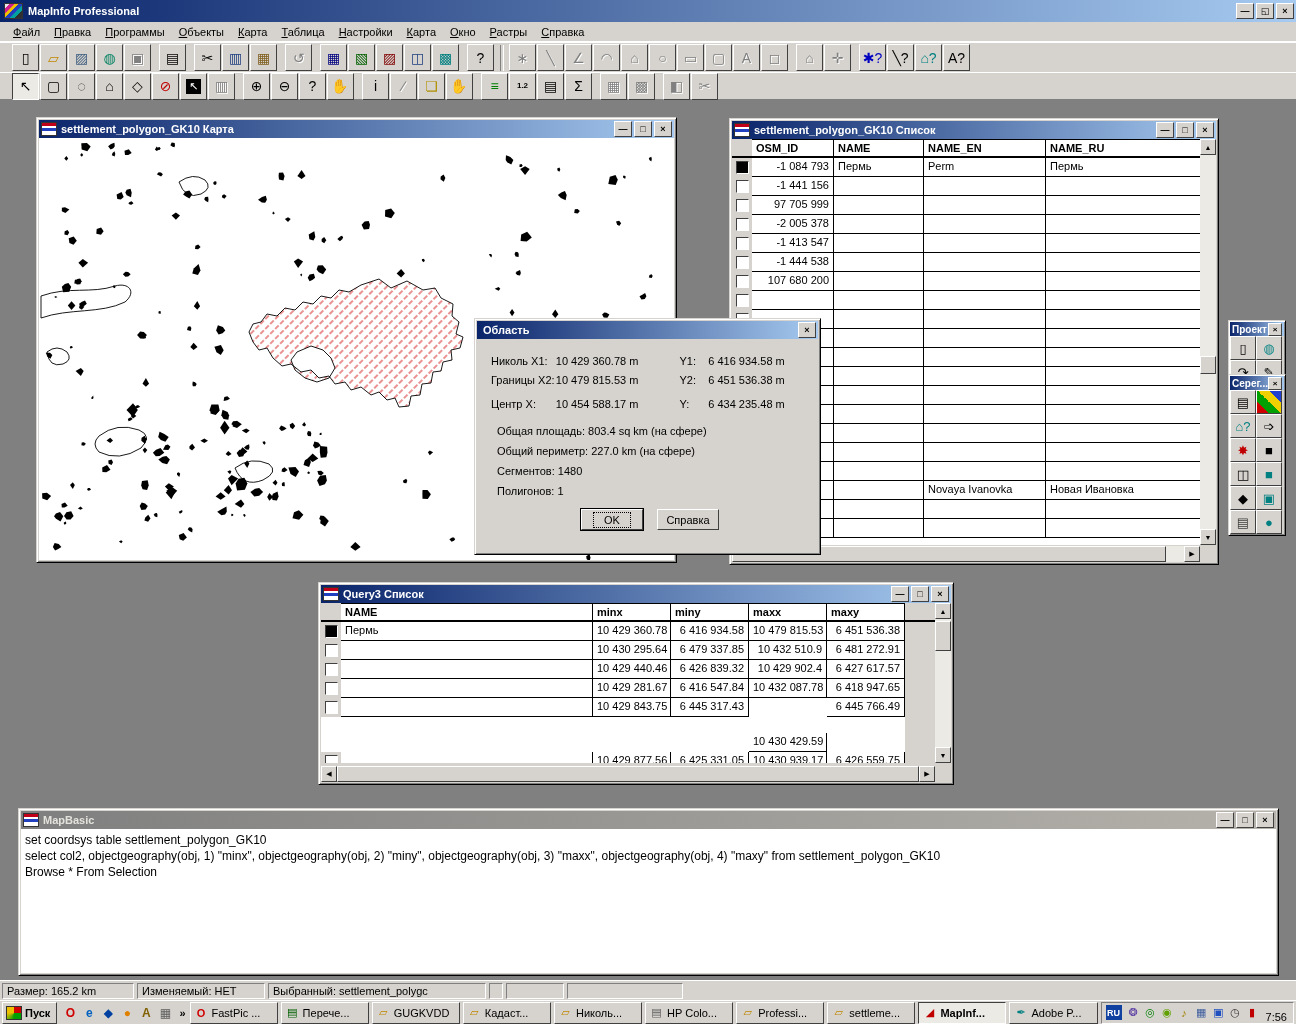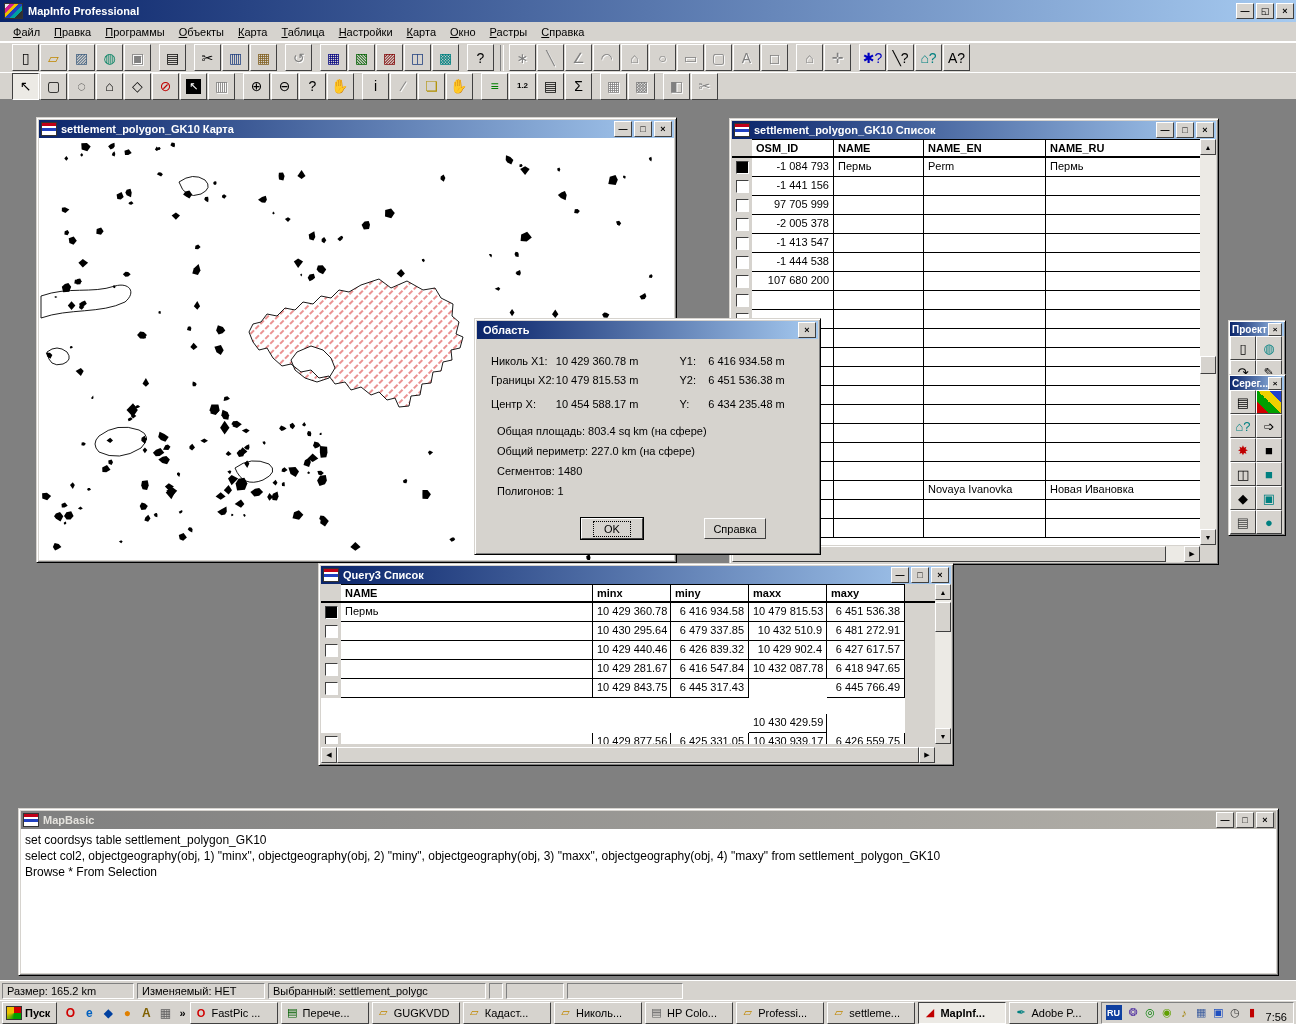--- a/index.html
+++ b/index.html
@@ -71,21 +71,21 @@
   .vscroll{position:absolute;width:16px;background:#eceae5;}
   .hscroll{position:absolute;height:16px;background:#eceae5;display:flex;}
   .sb-thumb{background:#d6d3ce;border:1px solid;border-color:#fff #404040 #404040 #fff;box-sizing:border-box;}
   
   #region-dialog{z-index:60;}
   .dlg-row{display:flex;margin:0 0 7px 14px;}
   .dlg-l{width:72px;}
   .dlg-v{width:122px;white-space:nowrap;}
   .dlg-l2{width:32px;margin-left:14px;}
   .dlg-stat{margin:0 0 8px 20px;white-space:nowrap;}
-  .dlg-buttons{display:flex;margin-left:104px;margin-top:21px;gap:47px;}
+  .dlg-buttons{display:flex;margin-left:104px;margin-top:12px;}
   .btn{min-width:62px;height:21px;background:#d6d3ce;border:1px solid;border-color:#fff #404040 #404040 #fff;
     display:flex;align-items:center;justify-content:center;box-sizing:border-box;}
   .btn.default{outline:1px solid #000;outline-offset:0;}
   .btn .focus-ring{border:1px dotted #000;padding:1px 10px;}
   
   #mapbasic-content{position:absolute;left:2px;top:20px;right:2px;bottom:2px;background:#fff;padding:3px 4px;
     font-size:12px;line-height:16px;white-space:nowrap;overflow:hidden;}
   
   .palette{position:absolute;width:58px;background:#d6d3ce;border:1px solid;border-color:#d6d3ce #000 #000 #d6d3ce;
     box-shadow:inset 1px 1px 0 #fff, inset -1px -1px 0 #808080;padding:1px;box-sizing:border-box;z-index:40;}
@@ -771,21 +771,21 @@
     <div class="sb-btn">▲</div>
     <div class="sb-thumb" style="position:absolute;top:217px;left:0;width:16px;height:18px;"></div>
     <div class="sb-btn" style="position:absolute;bottom:0;">▼</div>
   </div>
   <div class="hscroll" style="left:2px;bottom:2px;width:468px;">
     <div class="sb-thumb" style="width:434px;height:16px;"></div>
     <div class="sb-btn" style="margin-left:auto;">▶</div>
   </div>
 </div>
 
-<div class="window" style="left:318px;top:563px;width:636px;height:203px;z-index:30;">
+<div class="window" style="left:318px;top:582px;width:636px;height:203px;z-index:30;">
   <div class="wtitle">
     <span class="doc-icon"></span>
     <span class="ttext">Query3 Список</span>
     <span class="btns">
       <span class="cap-btn raised">—</span>
       <span class="cap-btn raised">□</span>
       <span class="cap-btn raised">×</span>
     </span>
   </div>
   <div id="query-grid" class="grid-area" style="left:2px;top:20px;width:614px;height:160px;">

